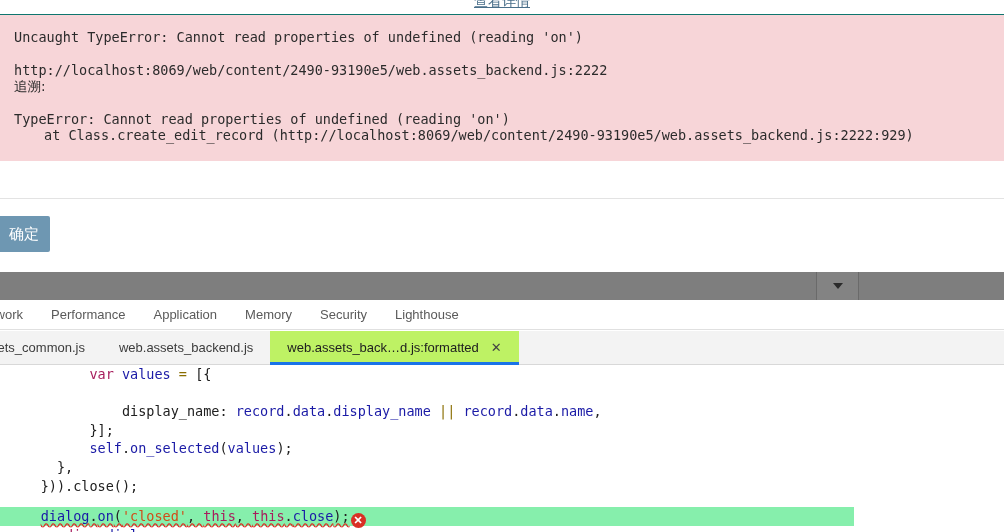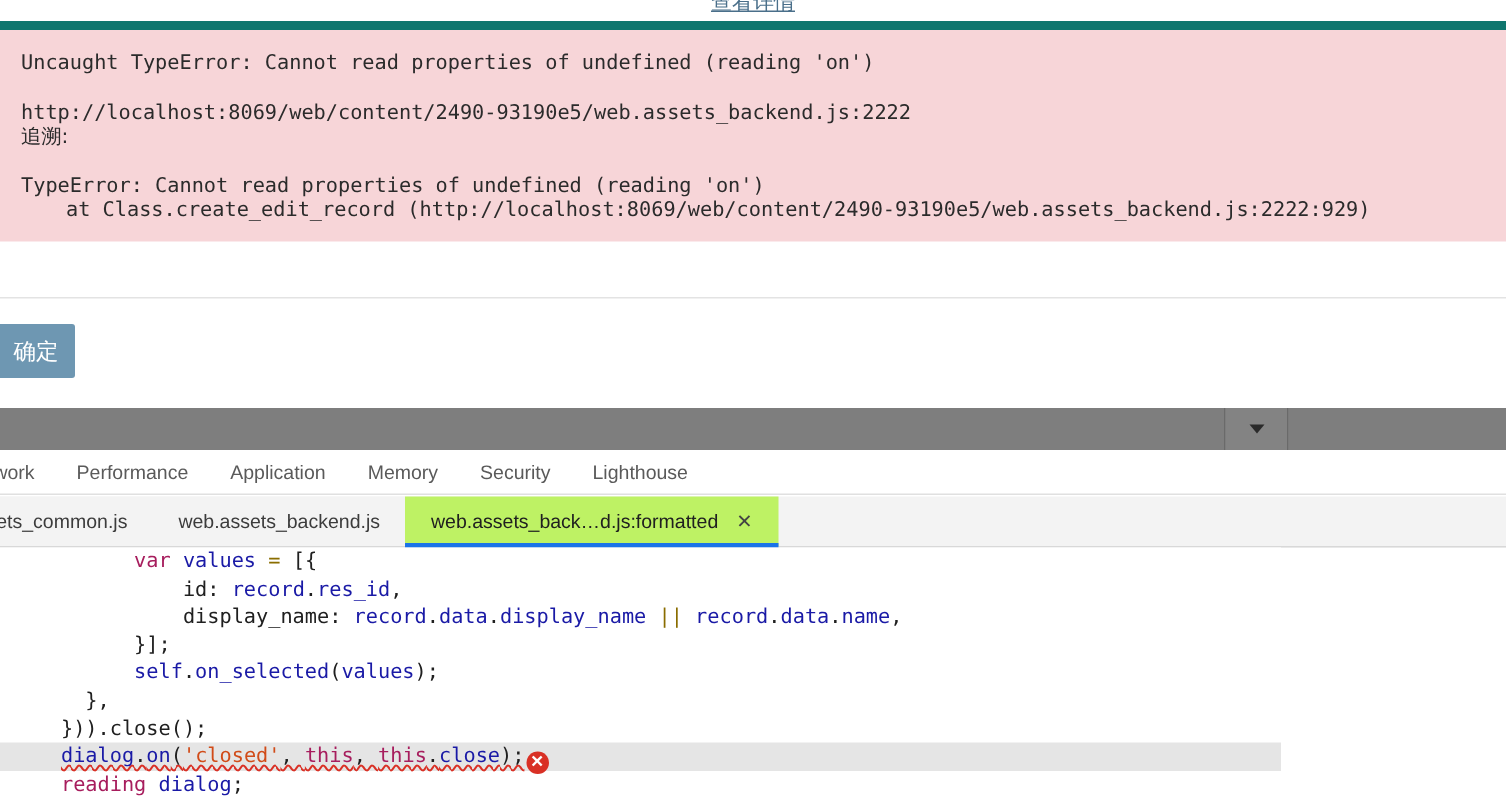--- a/index.html
+++ b/index.html
@@ -45,21 +45,21 @@
   }
 
   .error-box {
     position: absolute;
     left: 0;
     top: 14px;
     width: 1004px;
     height: 162px;
     box-sizing: border-box;
     background: #f7d5d8;
-    border-top: 6px solid #0f766e;
+    border-top: 1px solid #0f766e;
     border-bottom: 2px solid #efb8bd;
     padding: 14px 14px 8px 14px;
     overflow: hidden;
   }
   .err-line {
     font-family: "DejaVu Sans Mono", "Liberation Mono", monospace;
     font-size: 13.5px;
     line-height: 16px;
     color: #2b2b2b;
     white-space: pre;
@@ -234,21 +234,21 @@
     overflow: hidden;
     font-family: "DejaVu Sans Mono", "Liberation Mono", monospace;
     font-size: 13.5px;
   }
   .code-line {
     height: 18.6px;
     line-height: 18.6px;
     white-space: pre;
     padding-left: 0;
   }
-  .code-line.hl { background: #e5e5e5; }
+  .code-line.hl { background: #86efac; margin-top: 12px; }
 
   .tok-kw   { color: #a71d5d; }
   .tok-var  { color: #1a1aa6; }
   .tok-prop { color: #1a1aa6; }
   .tok-plain{ color: #202020; }
   .tok-str  { color: #d14b18; }
   .tok-op   { color: #8a6d00; }
   .tok-punc { color: #202020; }
   .tok-this { color: #a71d5d; }
 
@@ -318,21 +318,21 @@
     </div>
 
   <div class="source-tabs" id="source-tabs">
       <div class="src-tab first"><span>sets_common.js</span></div>
       <div class="src-tab"><span>web.assets_backend.js</span></div>
       <div class="src-tab active"><span>web.assets_back…d.js:formatted</span><span class="tab-close">✕</span></div>
     </div>
 
   <div class="code-area" id="code-area">
       <div class="code-line"><span>           </span><span><span class="tok-kw">var</span><span class="tok-plain"> </span><span class="tok-var">values</span><span class="tok-plain"> </span><span class="tok-op">=</span><span class="tok-plain"> </span><span class="tok-punc">[{</span></span></div>
-      <div class="code-line"><span>               </span><span><span class="tok-plain">id</span><span class="tok-punc">: </span><span class="tok-var">record</span><span class="tok-punc">.</span><span class="tok-prop">res_id</span><span class="tok-punc">,</span></span></div>
+      <div class="code-line"><span>               </span></div>
       <div class="code-line"><span>               </span><span><span class="tok-plain">display_name</span><span class="tok-punc">: </span><span class="tok-var">record</span><span class="tok-punc">.</span><span class="tok-prop">data</span><span class="tok-punc">.</span><span class="tok-prop">display_name</span><span class="tok-plain"> </span><span class="tok-op">||</span><span class="tok-plain"> </span><span class="tok-var">record</span><span class="tok-punc">.</span><span class="tok-prop">data</span><span class="tok-punc">.</span><span class="tok-prop">name</span><span class="tok-punc">,</span></span></div>
       <div class="code-line"><span>           </span><span><span class="tok-punc">}];</span></span></div>
       <div class="code-line"><span>           </span><span><span class="tok-var">self</span><span class="tok-punc">.</span><span class="tok-prop">on_selected</span><span class="tok-punc">(</span><span class="tok-var">values</span><span class="tok-punc">);</span></span></div>
       <div class="code-line"><span>       </span><span><span class="tok-punc">},</span></span></div>
       <div class="code-line"><span>     </span><span><span class="tok-punc">})).close();</span></span></div>
       <div class="code-line hl"><span>     </span><span class="squiggle"><span class="tok-var">dialog</span><span class="tok-punc">.</span><span class="tok-prop">on</span><span class="tok-punc">(</span><span class="tok-str">'closed'</span><span class="tok-punc">, </span><span class="tok-this">this</span><span class="tok-punc">, </span><span class="tok-this">this</span><span class="tok-punc">.</span><span class="tok-prop">close</span><span class="tok-punc">);</span></span><span class="err-dot">✕</span></div>
       <div class="code-line"><span>     </span><span><span class="tok-kw">reading</span><span class="tok-plain"> </span><span class="tok-var">dialog</span><span class="tok-punc">;</span></span></div>
     </div>
 </div>
 

